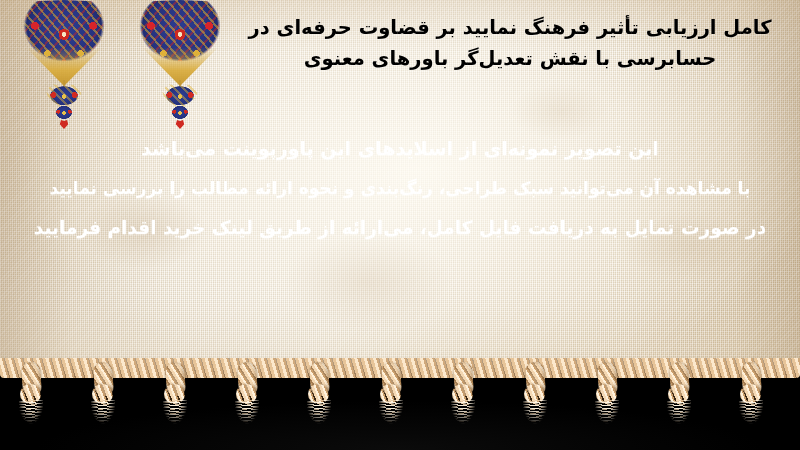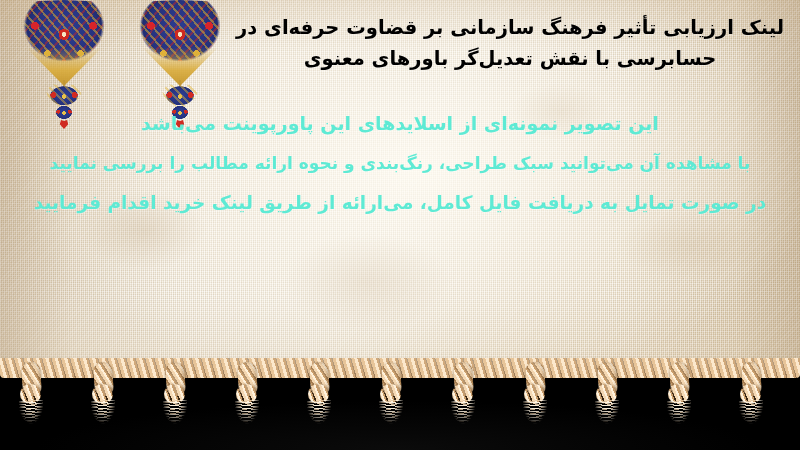--- a/index.html
+++ b/index.html
@@ -201,24 +201,24 @@
     font-weight:bold;
     font-size:19.5px;
     line-height:31px;
     letter-spacing:-0.2px;
     text-align:center;
     text-shadow:0 1px 0 rgba(255,255,255,0.28);
   }
   .body-block{
     position:absolute;
     right:20px;
-    top:103px;
+    top:128px;
     width:760px;
     text-align:center;
-    color:#5eead4;
+    color:#ffffff;
     font-family:"DejaVu Sans", sans-serif;
     font-weight:bold;
     font-size:18.5px;
     line-height:40px;
     text-shadow:0 1px 0 rgba(255,255,255,0.30);
     margin-left:8px;
   }
   .body-line{display:block;white-space:nowrap;}
   .body-line.l1{font-size:19px;}
   .body-line.l2{font-size:17px;}
@@ -308,21 +308,21 @@
     <span class="med-outline"></span>
     <span class="stem"></span>
     <span class="drop1"></span>
     <span class="drop2"></span>
     <span class="drop3"></span>
   </div>
 
   <div class="text-layer">
 
     <div class="title">
-      <span class="title-line">لینک ارزیابی تأثیر فرهنگ سازمانی بر قضاوت حرفه‌ای در</span>
+      <span class="title-line">کامل ارزیابی تأثیر فرهنگ نمایید بر قضاوت حرفه‌ای در</span>
       <span class="title-line">حسابرسی با نقش تعدیل‌گر باورهای معنوی</span>
     </div>
 
     <div class="body-block">
       <span class="body-line l1">این تصویر نمونه‌ای از اسلایدهای این پاورپوینت می‌باشد</span>
       <span class="body-line l2">با مشاهده آن می‌توانید سبک طراحی، رنگ‌بندی و نحوه ارائه مطالب را بررسی نمایید</span>
       <span class="body-line l3">در صورت تمایل به دریافت فایل کامل، می‌ارائه از طریق لینک خرید اقدام فرمایید</span>
     </div>
 
   </div>

